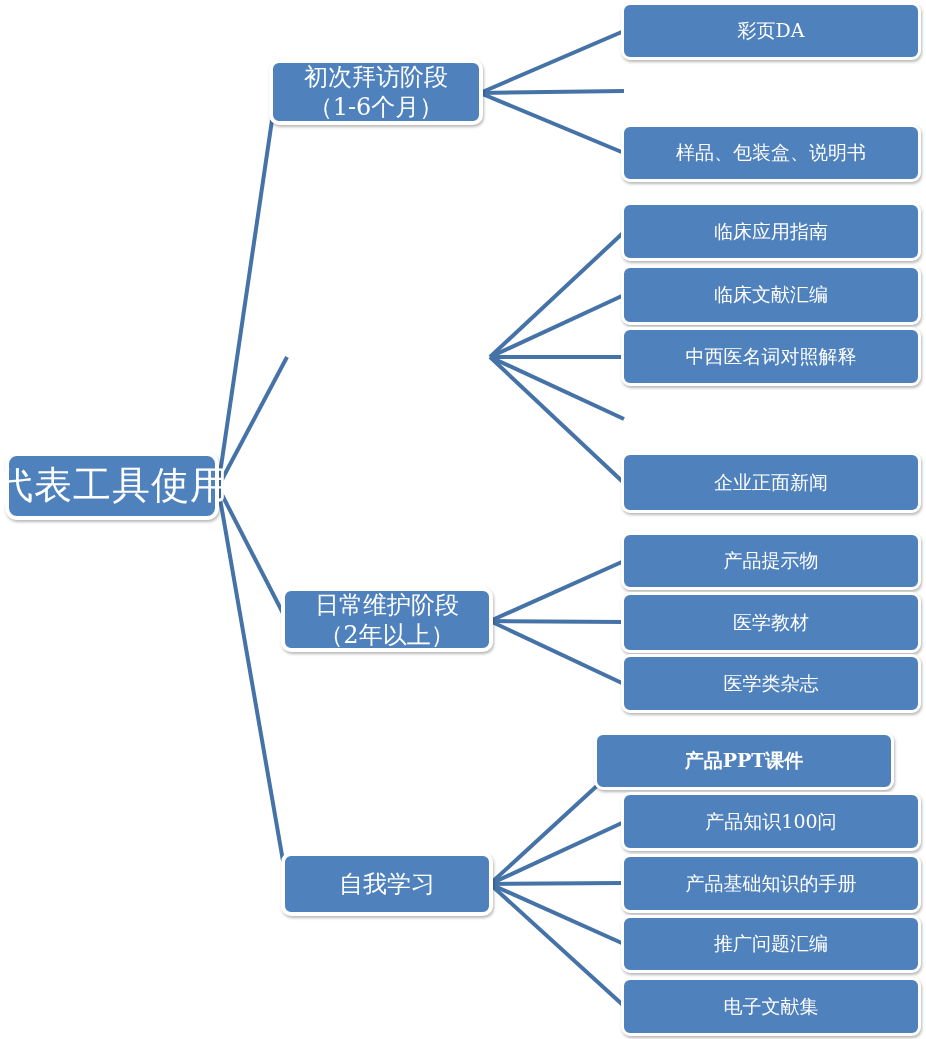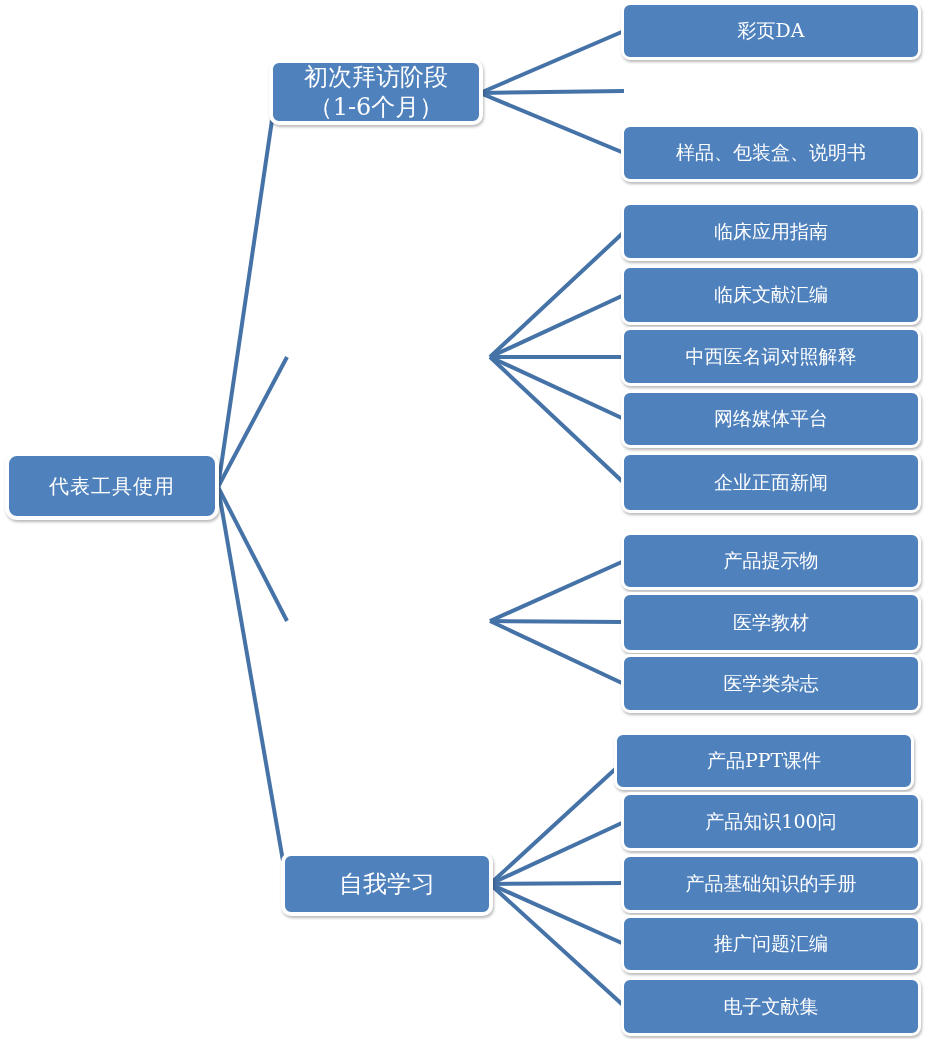--- a/index.html
+++ b/index.html
@@ -25,21 +25,21 @@
     border:4px solid var(--node-border);
     border-radius:12px;
     box-shadow:1px 2px 3px rgba(0,0,0,0.28);
     color:var(--text-color);
     display:flex;flex-direction:column;
     align-items:center;justify-content:center;
     text-align:center;
     line-height:1.25;
   }
   .node span{display:block;white-space:nowrap;}
-  .root-node{font-size:20px;letter-spacing:1px;align-items:center;}
+  .root-node{font-size:38px;letter-spacing:1px;align-items:center;}
   .branch-node{font-size:24px;border-width:4px;border-radius:10px;}
   .leaf-node{font-size:19px;border-width:3px;border-radius:9px;}
 </style>
 </head>
 <body>
 
 <div class="canvas">
 
   <svg class="connectors" viewBox="0 0 926 1039" xmlns="http://www.w3.org/2000/svg">
 
@@ -70,20 +70,24 @@
   </svg>
 
   <div class="node root-node" style="left:5px;top:452px;width:214px;height:68px;">
     <span>代表工具使用</span>
   </div>
 
   <div class="node branch-node" style="left:269px;top:59px;width:214px;height:66px;">
     <span>初次拜访阶段</span>
     <span>（1-6个月）</span>
   </div>
+  <div class="node branch-node" style="left:281px;top:587px;width:212px;height:65px;">
+    <span>日常维护阶段</span>
+    <span>（2年以上）</span>
+  </div>
   <div class="node branch-node" style="left:281px;top:852px;width:212px;height:64px;">
     <span>自我学习</span>
     <span></span>
   </div>
 
   <div class="node leaf-node" style="left:621px;top:2px;width:300px;height:58px;">
     <span>彩页DA</span>
   </div>
   <div class="node leaf-node" style="left:621px;top:124px;width:300px;height:58px;">
     <span>样品、包装盒、说明书</span>
@@ -91,38 +95,35 @@
 
   <div class="node leaf-node" style="left:621px;top:202px;width:300px;height:59px;">
     <span>临床应用指南</span>
   </div>
   <div class="node leaf-node" style="left:621px;top:265px;width:300px;height:60px;">
     <span>临床文献汇编</span>
   </div>
   <div class="node leaf-node" style="left:621px;top:327px;width:300px;height:59px;">
     <span>中西医名词对照解释</span>
   </div>
-  <div class="node leaf-node" style="left:621px;top:390px;width:300px;height:58px;">
-    <span>网络媒体平台</span>
-  </div>
   <div class="node leaf-node" style="left:621px;top:452px;width:300px;height:61px;gap:32px;">
     <span>企业正面新闻</span>
   </div>
 
   <div class="node leaf-node" style="left:621px;top:532px;width:300px;height:58px;">
     <span>产品提示物</span>
   </div>
   <div class="node leaf-node" style="left:621px;top:592px;width:300px;height:61px;align-items:center;">
     <span>医学教材</span>
   </div>
   <div class="node leaf-node" style="left:621px;top:654px;width:300px;height:59px;">
     <span>医学类杂志</span>
   </div>
 
-  <div class="node leaf-node" style="left:614px;top:732px;width:300px;height:58px;">
+  <div class="node leaf-node" style="left:594px;top:732px;width:300px;height:58px;font-weight:bold;">
     <span>产品PPT课件</span>
   </div>
   <div class="node leaf-node" style="left:621px;top:792px;width:300px;height:59px;">
     <span>产品知识100问</span>
   </div>
   <div class="node leaf-node" style="left:621px;top:854px;width:300px;height:59px;">
     <span>产品基础知识的手册</span>
   </div>
   <div class="node leaf-node" style="left:621px;top:977px;width:300px;height:59px;">
     <span>电子文献集</span>

